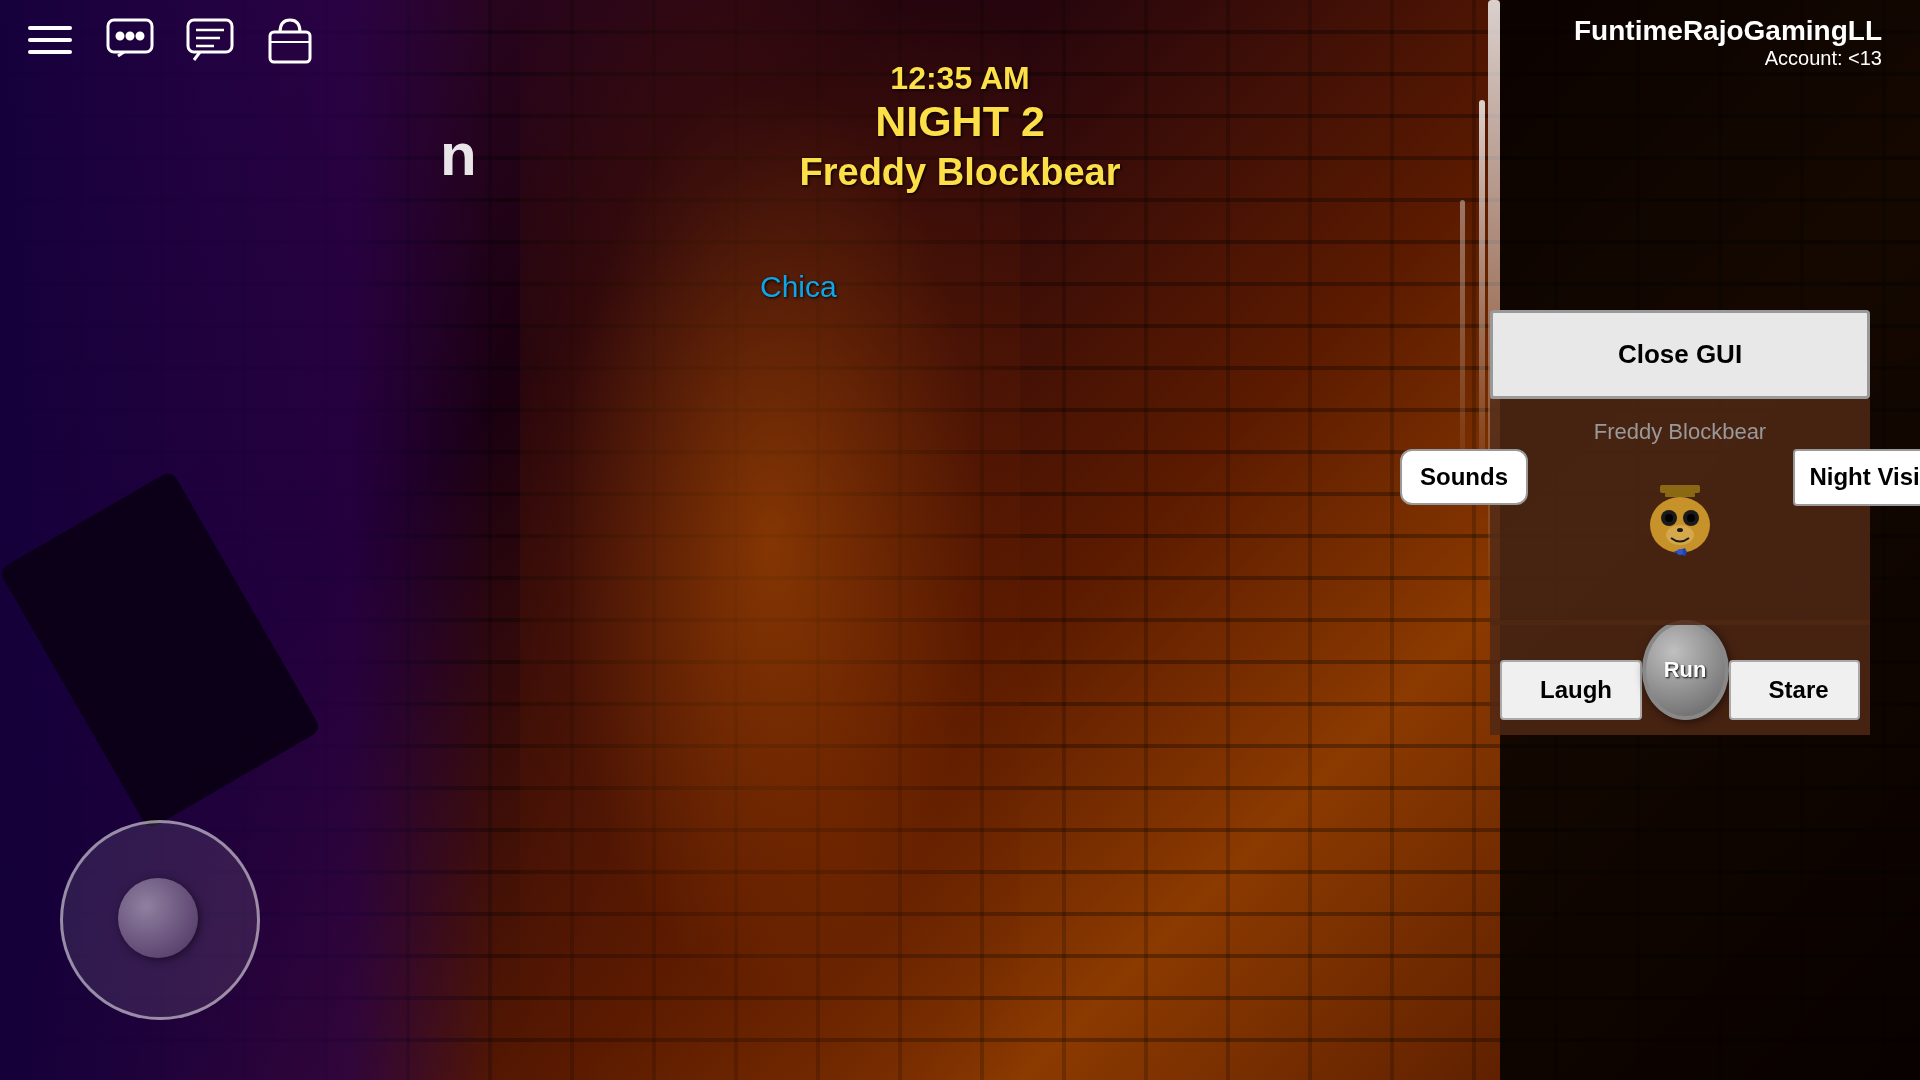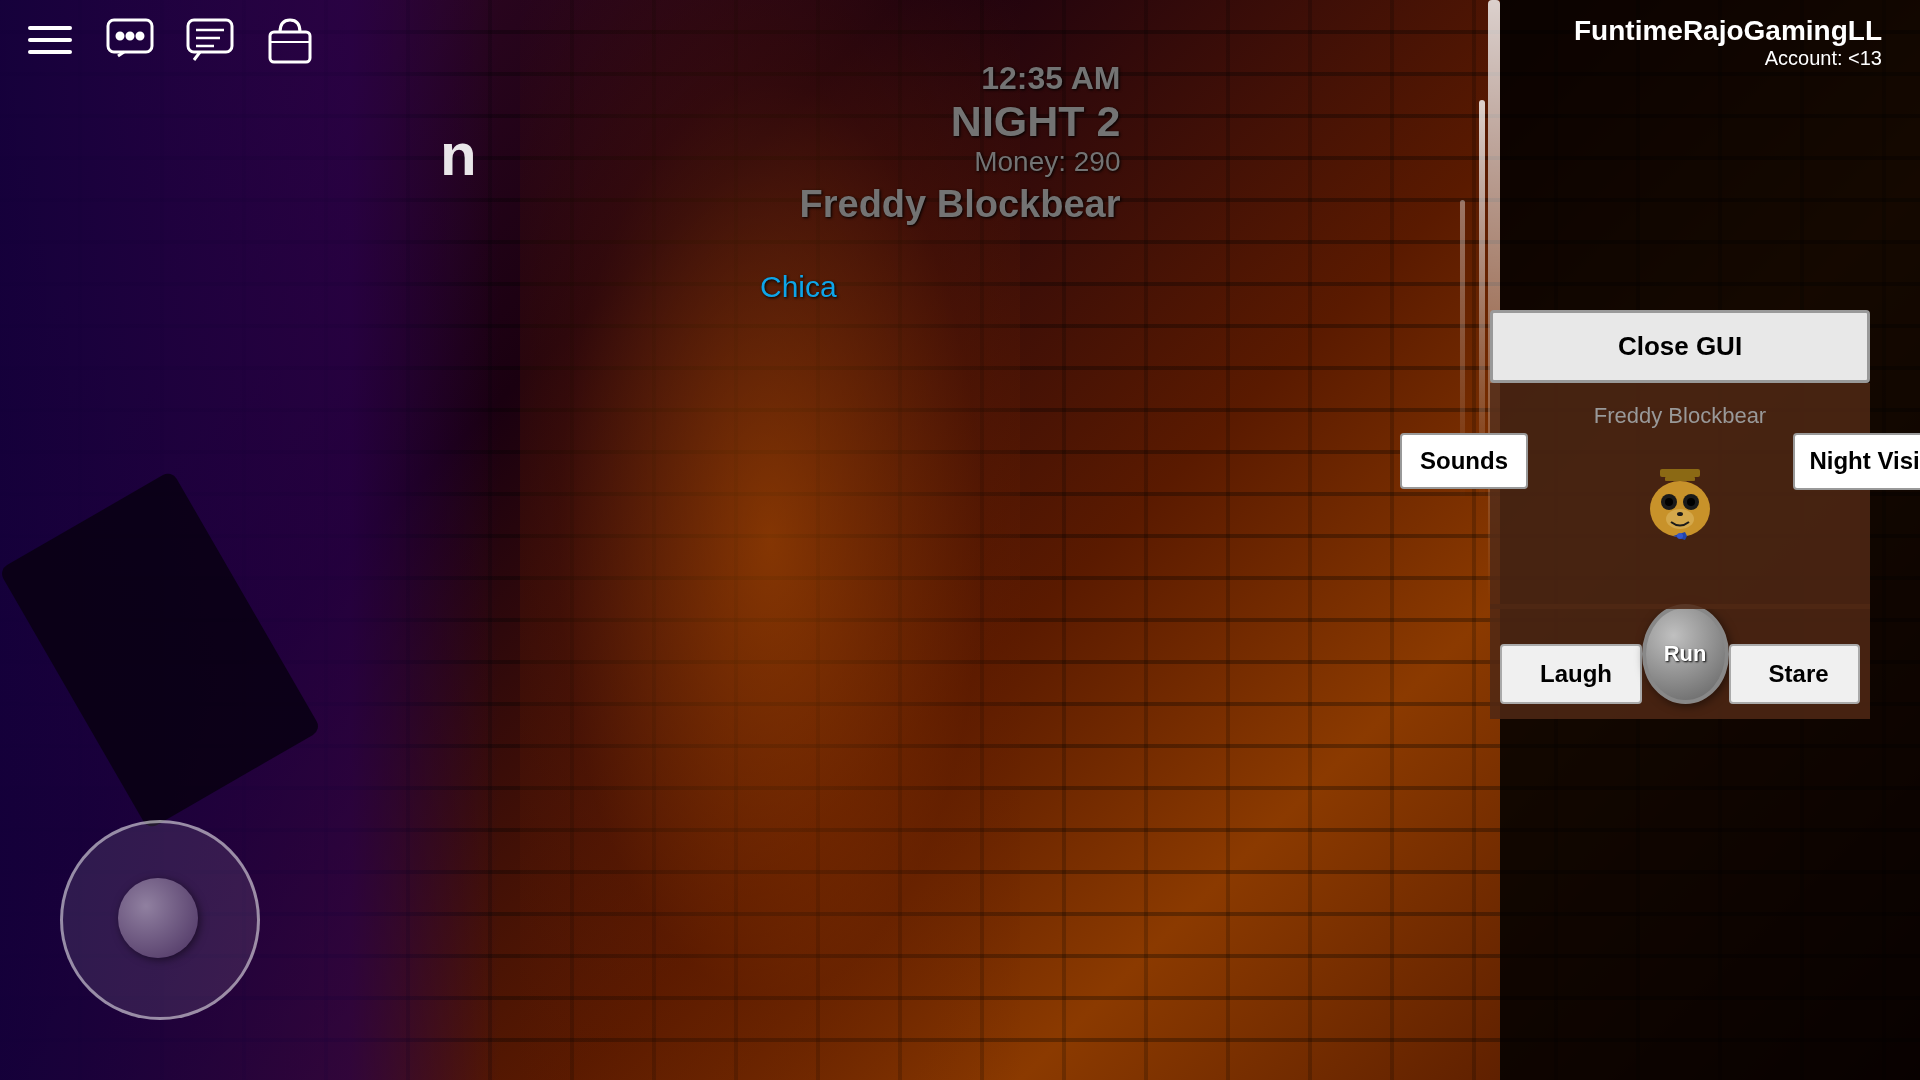--- a/index.html
+++ b/index.html
@@ -116,22 +116,22 @@
     #user-info .account {
       font-size: 20px;
     }
 
     
     #center-hud {
       position: absolute;
       top: 60px;
       left: 50%;
       transform: translateX(-50%);
-      text-align: right;
-      color: #737373;
+      text-align: center;
+      color: #fde047;
       z-index: 100;
       text-shadow: 1px 1px 3px #000;
     }
 
     #center-hud .time {
       font-size: 32px;
       font-weight: bold;
     }
 
     #center-hud .night {
@@ -208,21 +208,21 @@
     #gui-panel {
       position: absolute;
       right: 50px;
       top: 310px;
       width: 380px;
       z-index: 200;
     }
 
     #close-gui-btn {
       width: 100%;
-      padding: 18px 0;
+      padding: 26px 0;
       background: #e8e8e8;
       border: 3px solid #999;
       border-radius: 4px;
       font-size: 26px;
       font-weight: bold;
       text-align: center;
       cursor: pointer;
       margin-bottom: 0;
     }
 
@@ -238,21 +238,21 @@
       font-size: 22px;
       margin-bottom: 15px;
     }
 
     #sounds-btn {
       position: absolute;
       left: -90px;
       top: 50px;
       background: #fff;
       border: 2px solid #999;
-      border-radius: 4px;
+      border-radius: 12px;
       padding: 12px 18px;
       font-size: 24px;
       font-weight: bold;
       cursor: pointer;
       white-space: nowrap;
     }
 
     #night-vision-btn {
       position: absolute;
       right: -95px;
@@ -408,21 +408,20 @@
   </div>
 
   <div id="user-info">
     <div class="username">FuntimeRajoGamingLL</div>
     <div class="account">Account: &lt;13</div>
   </div>
 
   <div id="center-hud">
     <div class="time">12:35 AM</div>
     <div class="night">NIGHT 2</div>
-    <div class="money">Money: 290</div>
     <div class="entity-name">Freddy Blockbear</div>
   </div>
 
   <div id="chica-label">Chica</div>
 
   <div id="joystick-container">
     <div class="joystick-outer">
       <div class="joystick-inner"></div>
     </div>
   </div>

